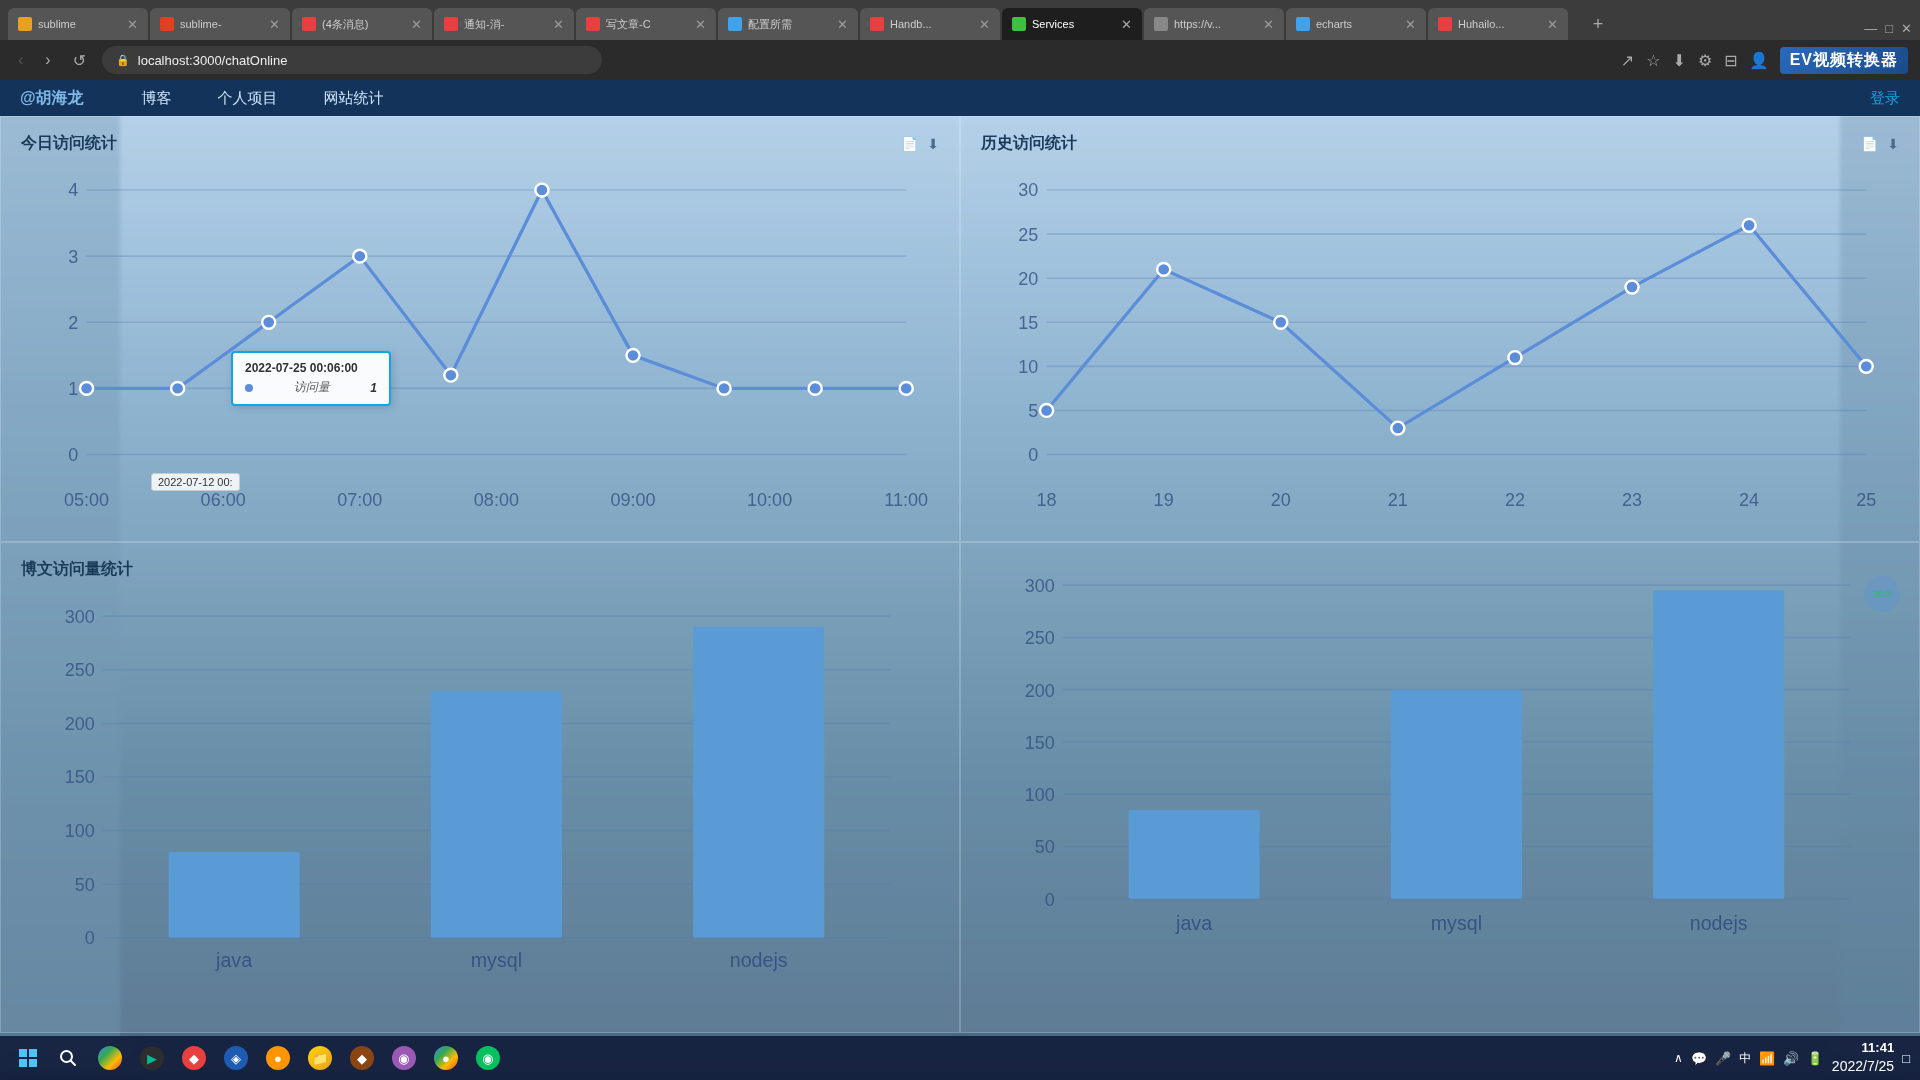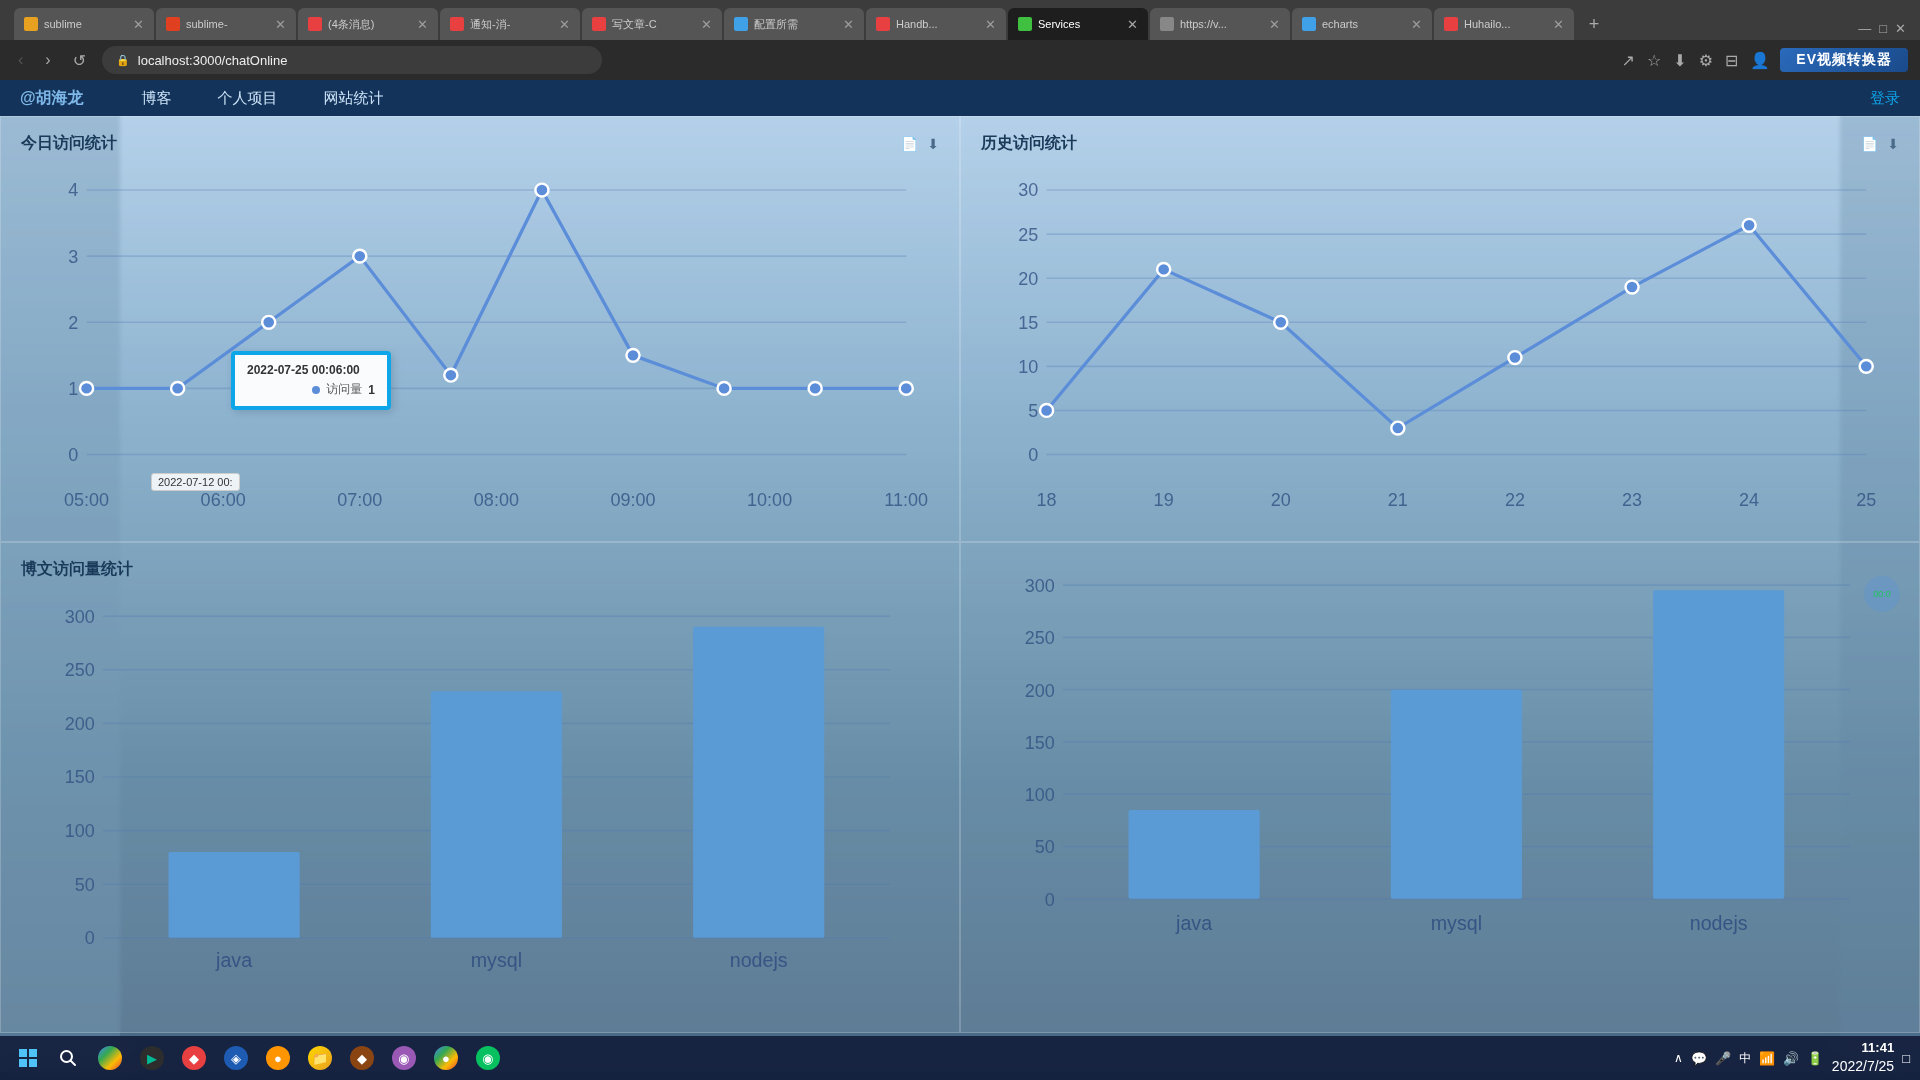--- a/index.html
+++ b/index.html
@@ -11,22 +11,22 @@
       background: #2b2b2b;
       height: 80px;
       display: flex;
       flex-direction: column;
     }
     .tab-bar {
       height: 40px;
       background: #3c3c3c;
       display: flex;
       align-items: flex-end;
-      padding: 0 14px;
-      gap: 6px;
+      padding: 0 8px;
+      gap: 16px;
     }
     .tab {
       height: 32px;
       min-width: 140px;
       max-width: 180px;
       background: #555;
       border-radius: 6px 6px 0 0;
       display: flex;
       align-items: center;
       padding: 0 10px;
@@ -72,23 +72,23 @@
       color: #eee;
       font-size: 13px;
       gap: 8px;
     }
     .url-lock { color: #aaa; font-size: 11px; }
     .toolbar-right { display: flex; align-items: center; gap: 8px; margin-left: auto; }
     .toolbar-icon { color: #aaa; font-size: 16px; cursor: pointer; padding: 2px; }
     .ev-badge {
       background: linear-gradient(135deg, #2a6abb, #1a4a8a);
       color: white;
-      font-size: 14px;
+      font-size: 16px;
       font-weight: bold;
-      padding: 3px 16px;
+      padding: 3px 10px;
       border-radius: 4px;
       letter-spacing: 1px;
     }
 
     
     .app-container {
       width: 1920px;
       height: calc(1080px - 80px - 44px);
       position: relative;
       overflow: hidden;
@@ -200,33 +200,33 @@
     .chart-wrap {
       width: 100%;
       height: calc(100% - 45px);
       position: relative;
     }
 
     
     .tooltip-box {
       position: absolute;
       background: rgba(255,255,255,0.95);
-      border: 4px solid #0ea5e9;
+      border: 2px solid #0ea5e9;
       border-radius: 4px;
       padding: 8px 12px;
       font-size: 12px;
       color: #333;
       z-index: 100;
       top: 185px;
       left: 210px;
       min-width: 160px;
       box-shadow: 2px 2px 8px rgba(0,0,0,0.15);
     }
     .tooltip-date { font-weight: bold; margin-bottom: 4px; }
-    .tooltip-row { display: flex; align-items: center; gap: 6px; justify-content: flex-end; }
+    .tooltip-row { display: flex; align-items: center; gap: 6px; justify-content: space-between; font-style: italic; }
     .tooltip-dot { width: 8px; height: 8px; border-radius: 50%; background: #5b8dd9; flex-shrink: 0; }
     .tooltip-label { color: #555; }
     .tooltip-val { font-weight: bold; color: #333; }
 
     .x-label-indicator {
       position: absolute;
       bottom: 28px;
       left: 130px;
       background: rgba(255,255,255,0.85);
       border: 1px solid #ccc;

